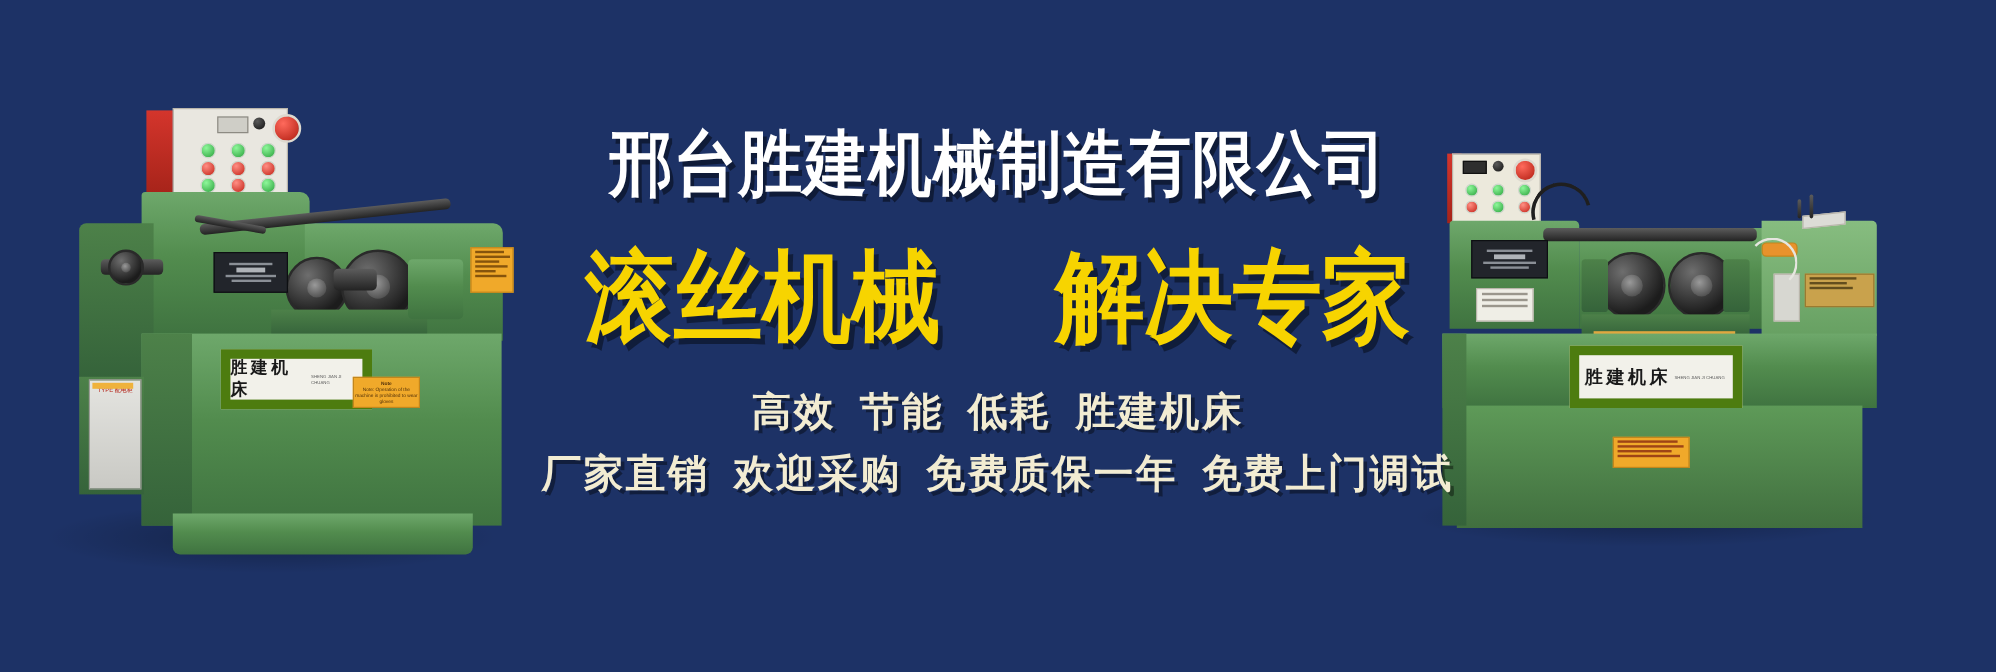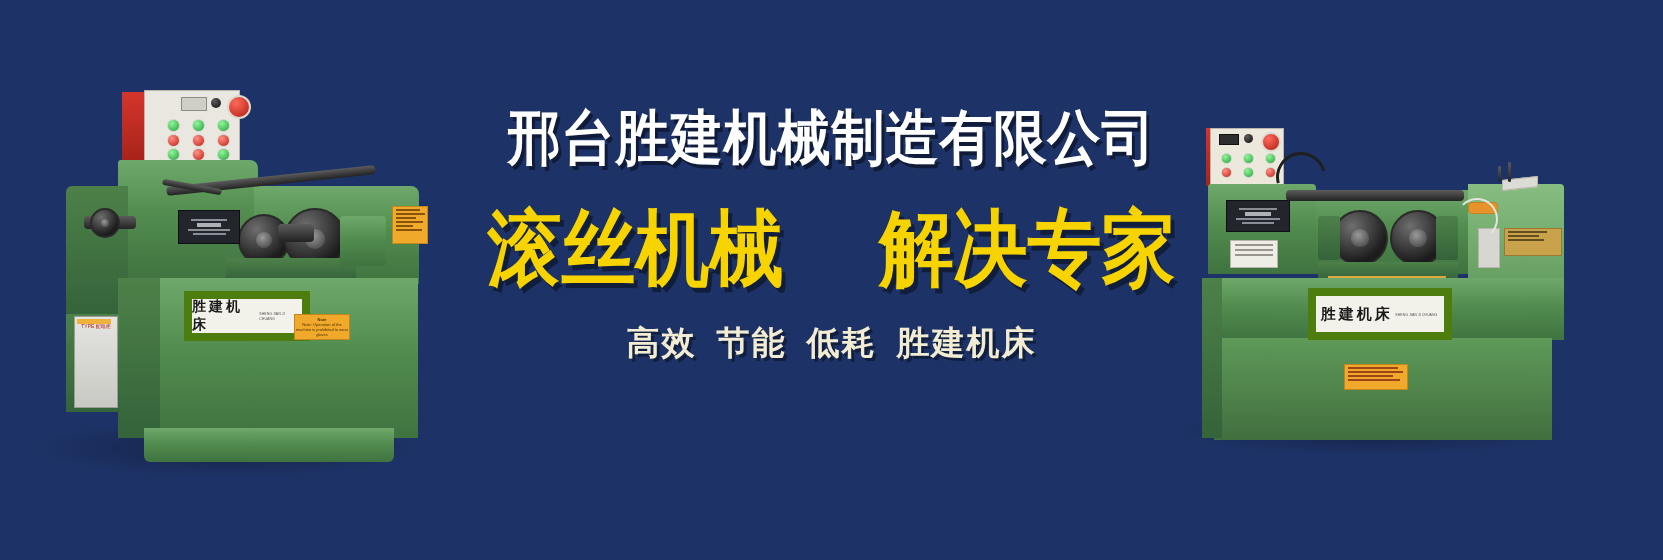--- a/index.html
+++ b/index.html
@@ -243,15 +243,18 @@
     <div class="company-name">邢台胜建机械制造有限公司</div>
 
     <div class="headline">
       <span>滚丝机械</span><span class="gap"></span><span>解决专家</span>
     </div>
 
     <div class="subline subline-1">
       <span>高效</span><span class="sp"></span><span>节能</span><span class="sp"></span><span>低耗</span><span class="sp"></span><span>胜建机床</span>
     </div>
 
+    <div class="subline subline-2">
+      <span>厂家直销</span><span class="sp"></span><span>欢迎采购</span><span class="sp"></span><span>免费质保一年</span><span class="sp"></span><span>免费上门调试</span>
+    </div>
 
   </div>
 </div>
 
 </body></html>

